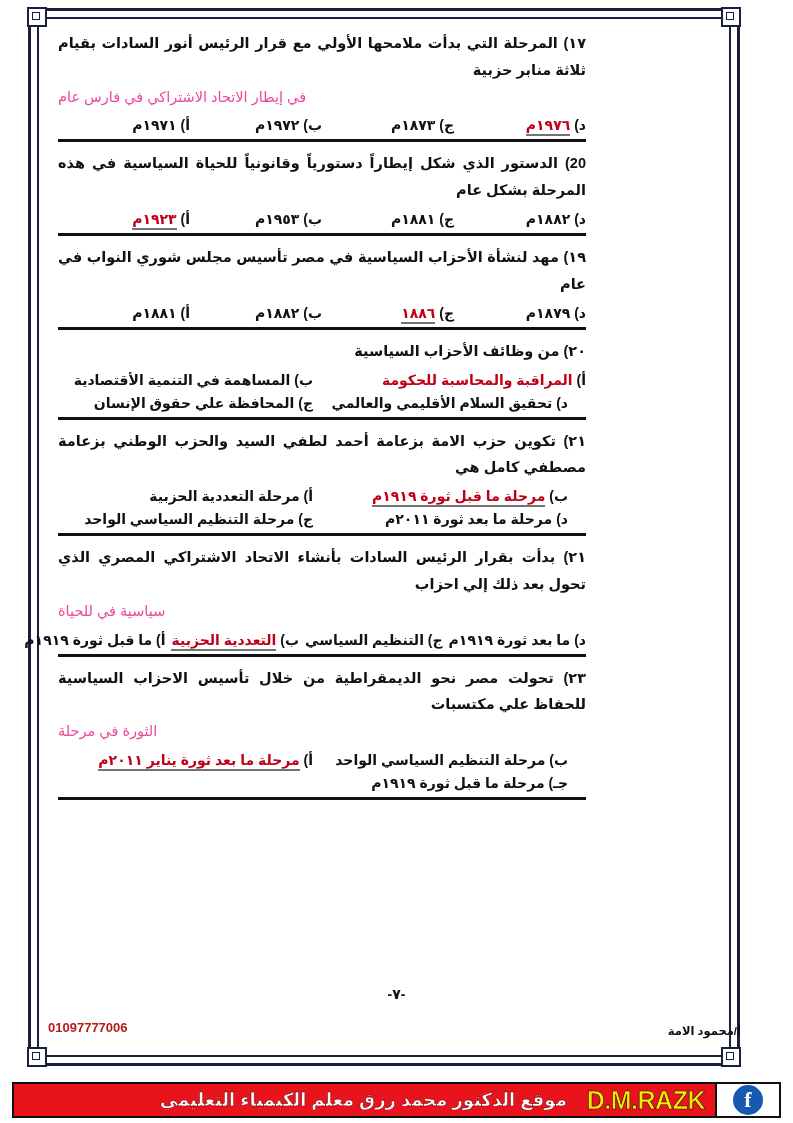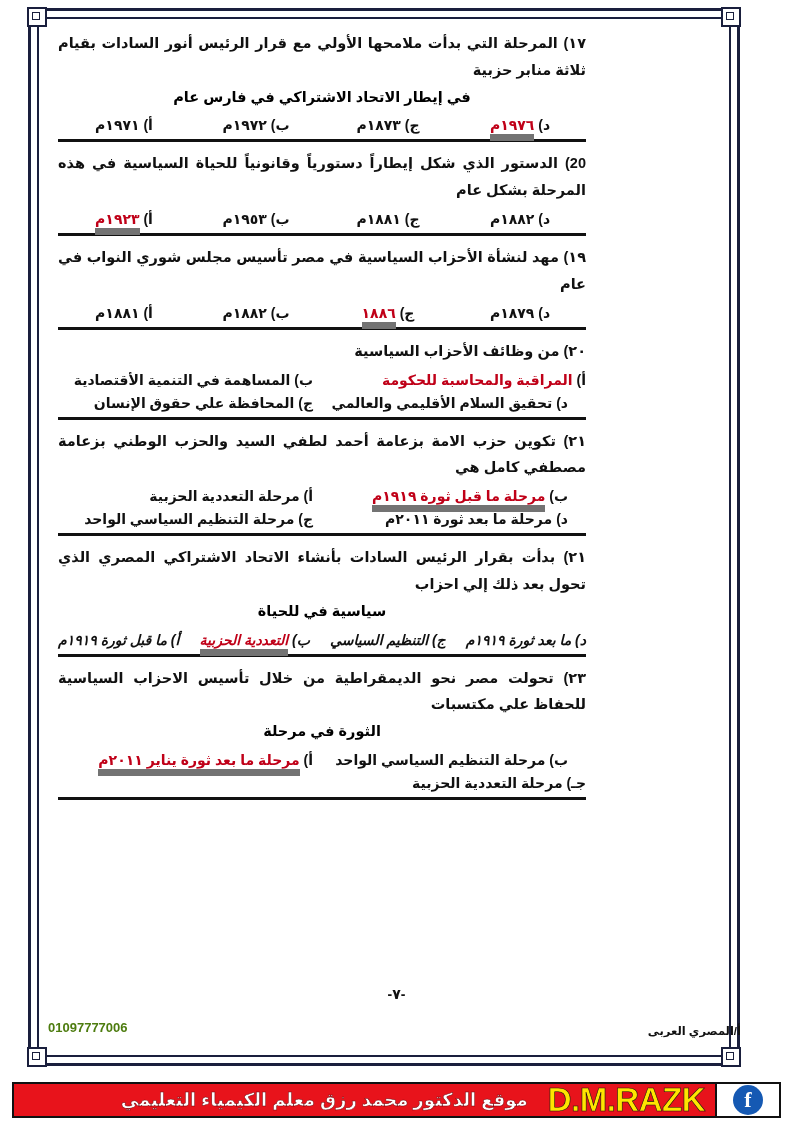--- a/index.html
+++ b/index.html
@@ -79,82 +79,81 @@
     font-weight: bold;
     color: #111111;
     line-height: 1.85;
     text-align: justify;
     text-align-last: right;
     letter-spacing: 0;
     margin: 0;
   }
   .q-stem-cont {
     font-size: 14.5px;
-    font-weight: bold;
-    color: #000000;
+    font-weight: normal;
+    color: #ec4899;
     line-height: 1.85;
-    text-align: center;
+    text-align: left;
     margin: 0;
   }
 
   
   .opt-row {
     display: flex;
     flex-direction: row;
     align-items: baseline;
     margin-top: 7px;
     font-size: 14px;
     font-weight: bold;
     color: #111111;
   }
   .opt-row.four-even > .opt {
     flex: 1 1 0;
-    text-align: center;
+    text-align: right;
   }
   .opt-row.four-tight > .opt {
     text-align: left;
     white-space: nowrap;
-    font-style: italic;
   }
   .opt-row.two-col > .opt {
     flex: 1 1 50%;
     text-align: right;
   }
   .opt-row.two-col > .opt.second {
     padding-right: 18px;
   }
 
   .opt .lbl { font-weight: bold; }
 
   .answer-red {
     color: #c00018;
   }
   .answer-underline {
-    border-bottom: 7px solid #737373;
+    border-bottom: 2px solid #737373;
     padding-bottom: 1px;
   }
 
   
   .page-number {
     position: absolute;
     left: 0;
     right: 0;
     top: 986px;
     text-align: center;
     font-size: 14px;
     font-weight: bold;
     color: #111111;
   }
   .footer-phone {
     position: absolute;
     left: 48px;
     top: 1020px;
     font-size: 13px;
     font-weight: bold;
-    color: #4d7c0f;
+    color: #b91c1c;
     direction: ltr;
   }
   .footer-signature {
     position: absolute;
     right: 52px;
     top: 1024px;
     font-size: 11.5px;
     font-weight: bold;
     color: #111111;
   }
@@ -198,21 +197,21 @@
   }
   .banner-brand {
     flex: 0 0 auto;
     background: #e8131b;
     display: flex;
     align-items: center;
     padding: 0 10px;
   }
   .banner-brand span {
     color: #ffe500;
-    font-size: 33px;
+    font-size: 25px;
     font-weight: bold;
     font-family: "Liberation Sans", sans-serif;
     letter-spacing: -0.5px;
     direction: ltr;
     text-align: right;
     -webkit-text-stroke: 0.6px #111111;
   }
   .banner-text {
     flex: 1 1 auto;
     display: flex;
@@ -308,30 +307,30 @@
       </div>
       <hr class="q-sep">
       <div class="question-block">
         <p class="q-stem">٢٣) تحولت مصر نحو الديمقراطية من خلال تأسيس الاحزاب السياسية للحفاظ علي مكتسبات</p>
         <p class="q-stem-cont">الثورة في مرحلة</p>
         <div class="opt-row two-col">
           <div class="opt second"><span class="lbl">ب)</span> <span>مرحلة التنظيم السياسي الواحد</span></div>
           <div class="opt"><span class="lbl">أ)</span> <span class="answer-red answer-underline">مرحلة ما بعد ثورة يناير ٢٠١١م</span></div>
         </div>
         <div class="opt-row two-col">
-          <div class="opt"><span class="lbl">جـ)</span> <span>مرحلة التعددية الحزبية</span></div>
+          <div class="opt second"><span class="lbl">جـ)</span> <span>مرحلة ما قبل ثورة ١٩١٩م</span></div>
         </div>
       </div>
       <hr class="q-sep">
     </div>
 </div>
 
 <div class="page-number">-٧-</div>
 <div class="footer-phone">01097777006</div>
-<div class="footer-signature">أ/المصري العربى</div>
+<div class="footer-signature">أ/محمود الامة</div>
 
 <div class="banner">
   <div class="banner-fb">
     <div class="fb-badge">f</div>
   </div>
   <div class="banner-brand">
     <span>D.M.RAZK</span>
   </div>
   <div class="banner-text">
     <span>موقع الدكتور محمد رزق معلم الكيمياء التعليمي</span>

